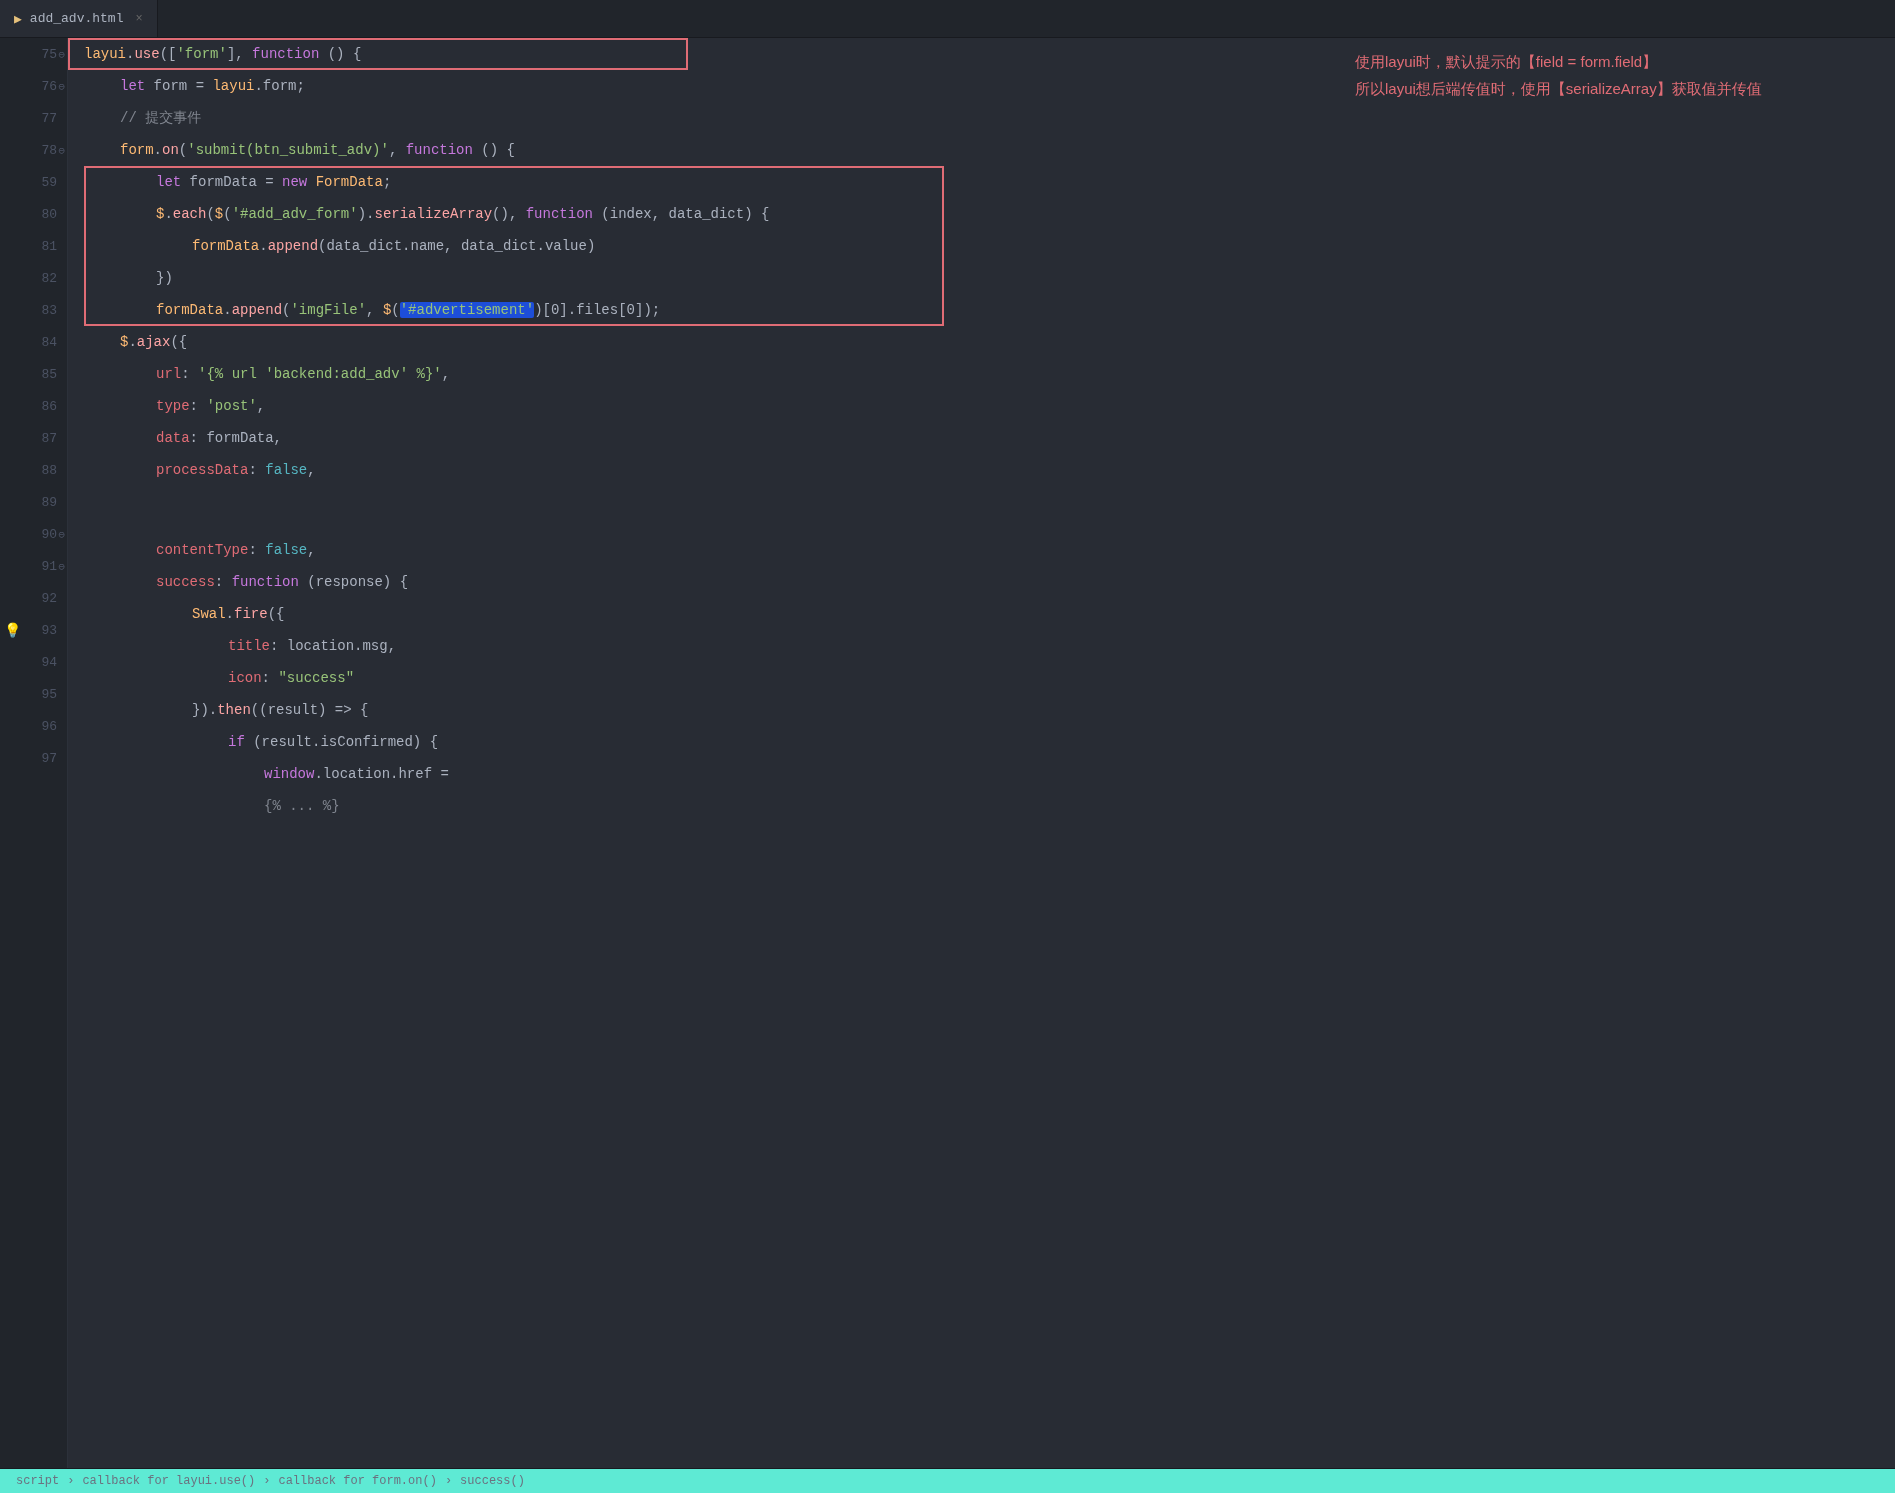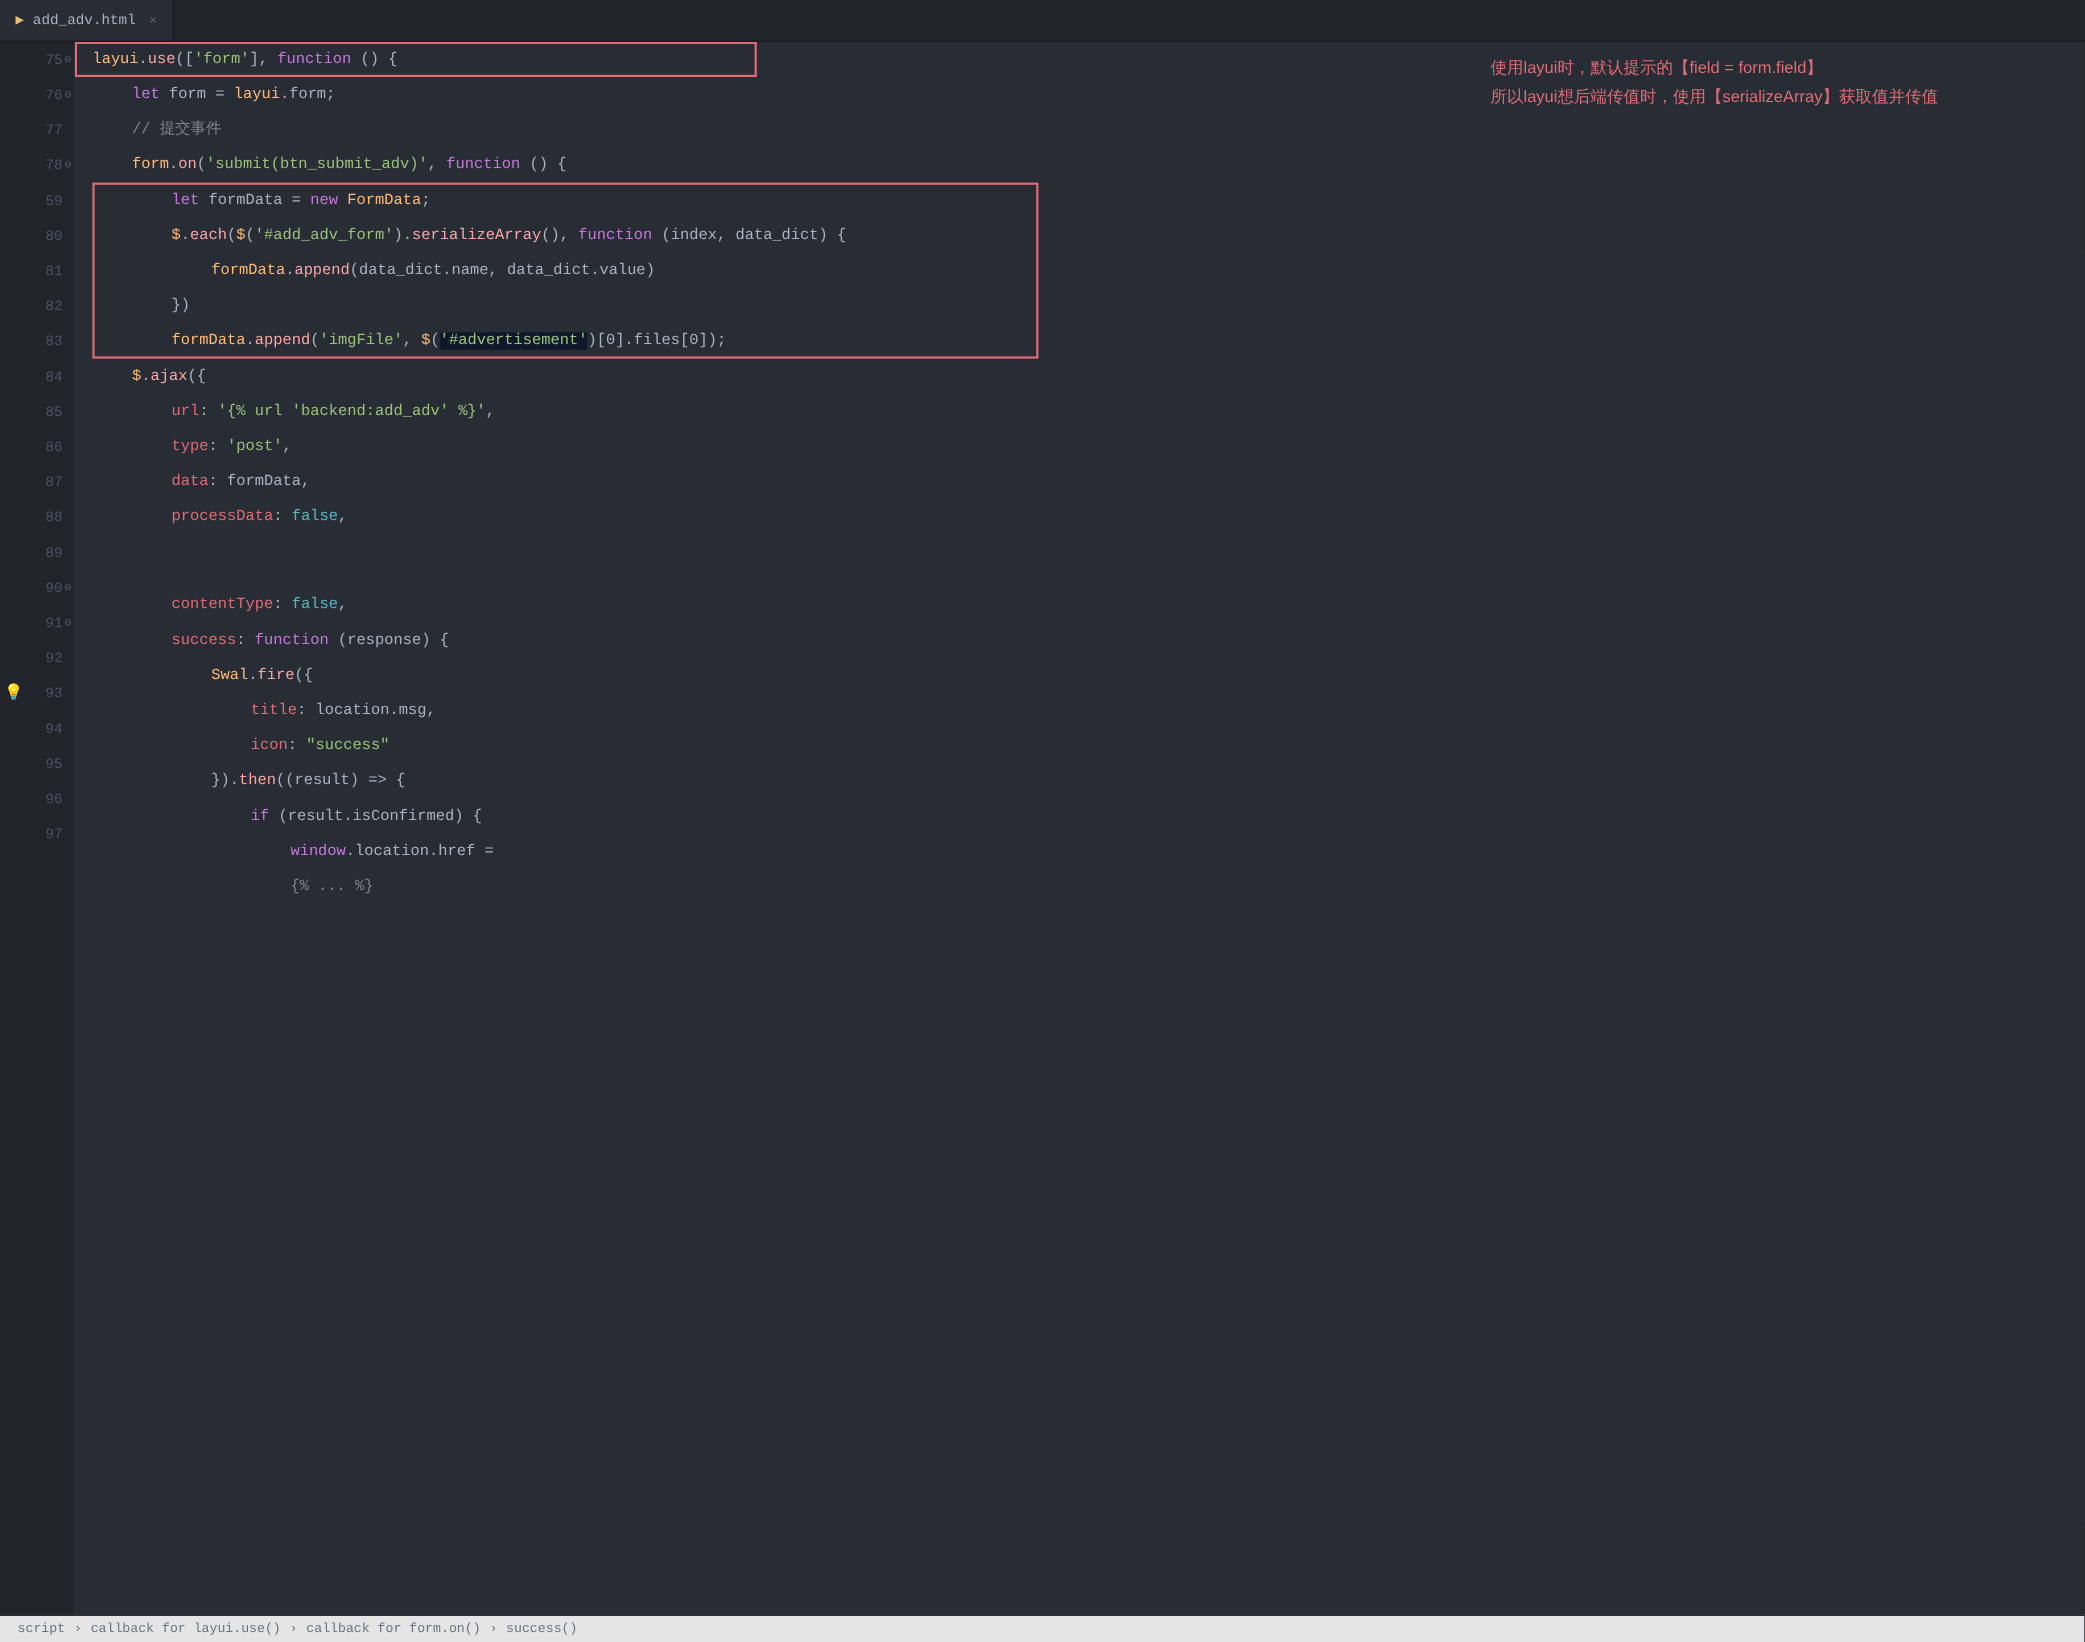--- a/index.html
+++ b/index.html
@@ -150,27 +150,27 @@
     .kw-blue { color: #fca5a5; }
     .kw-purple { color: #c678dd; }
     .kw-green { color: #98c379; }
     .kw-red { color: #e06c75; }
     .kw-cyan { color: #56b6c2; }
     .kw-white { color: #abb2bf; }
     .kw-comment { color: #7f848e; }
 
     
     .highlight-bg {
-      background-color: #0f172a;
+      background-color: #1d4ed8;
       border-radius: 2px;
     }
 
     
     .status-bar {
-      background-color: #e5e5e5;
+      background-color: #5eead4;
       border-top: 1px solid #181a1f;
       height: 25px;
       display: flex;
       align-items: center;
       padding: 0 16px;
       color: #6b7280;
       font-size: 12px;
       gap: 6px;
       flex-shrink: 0;
     }

